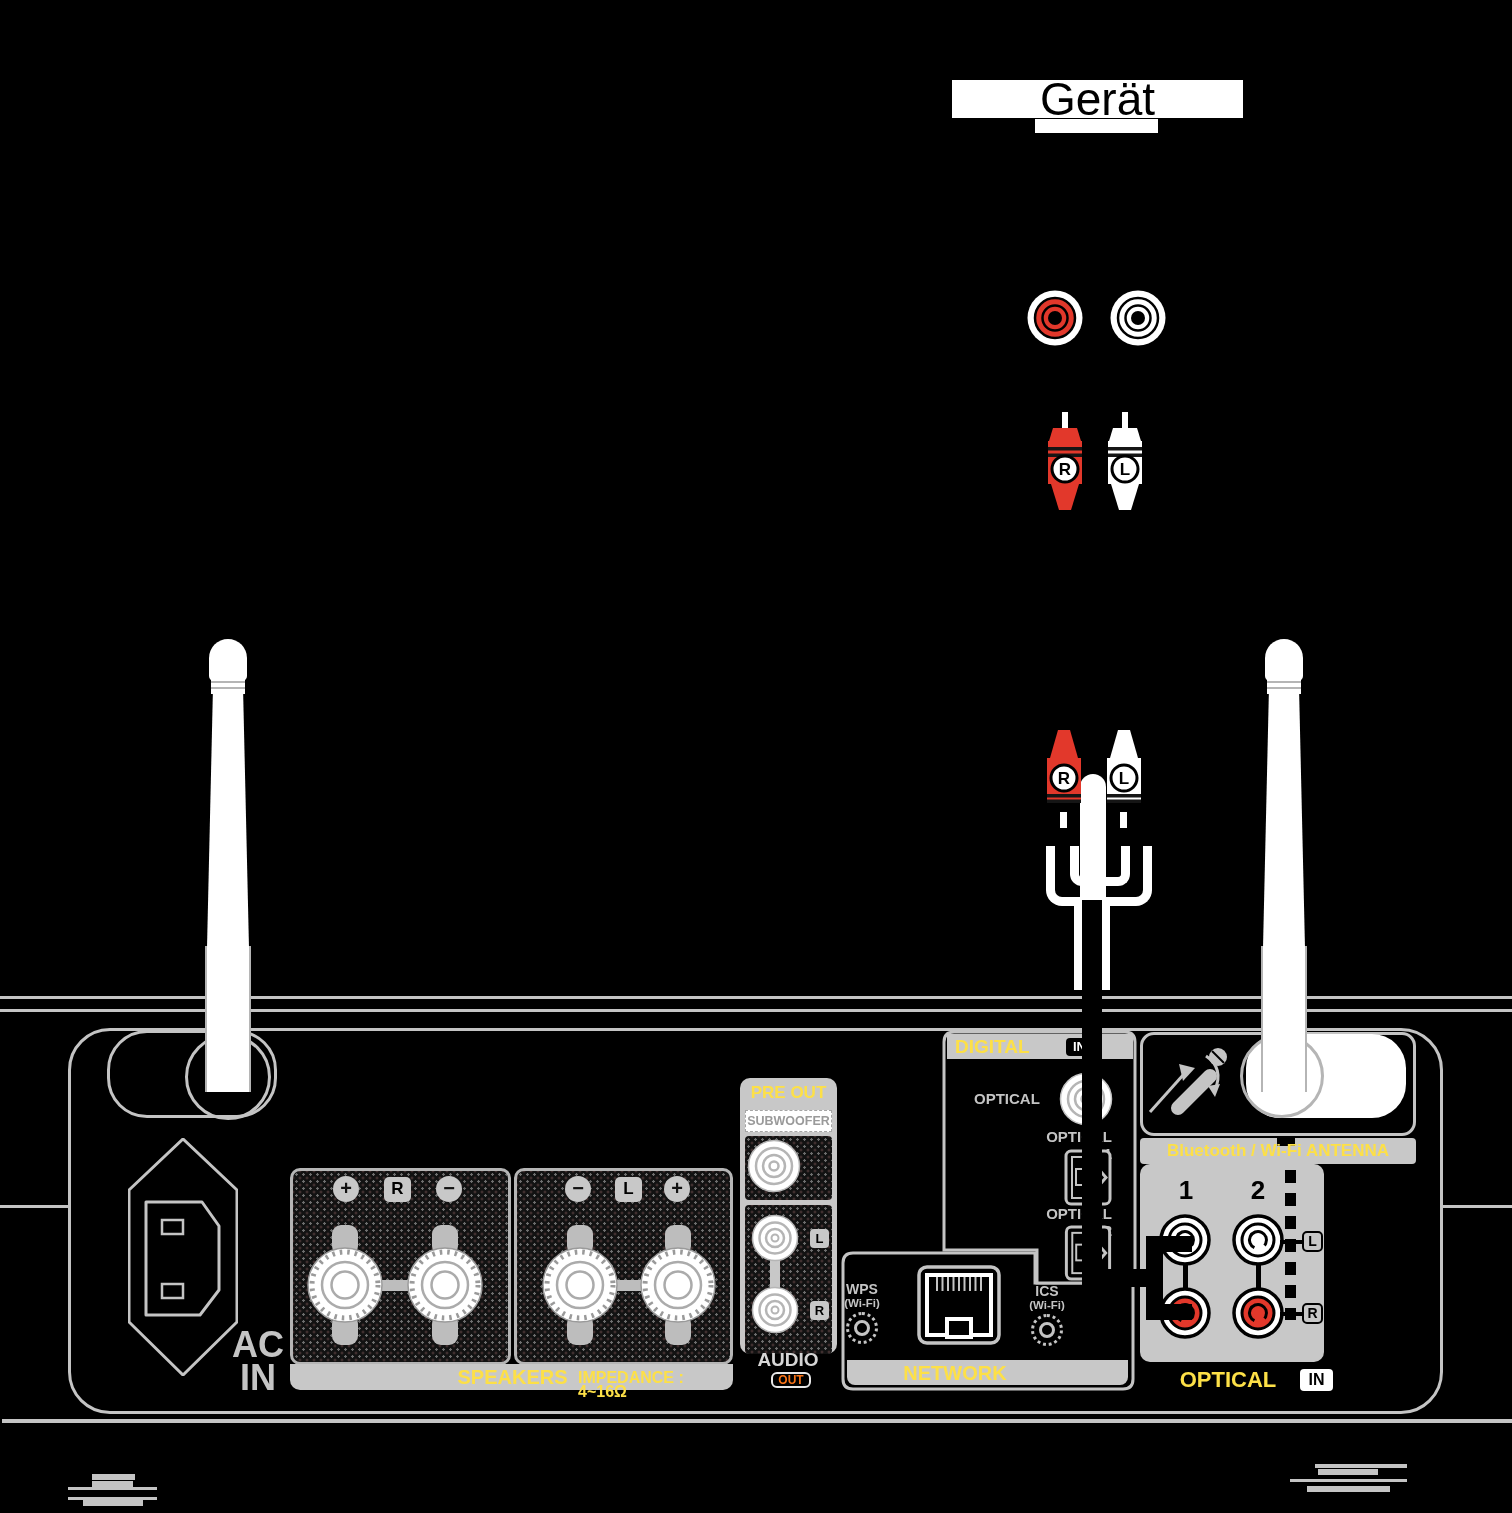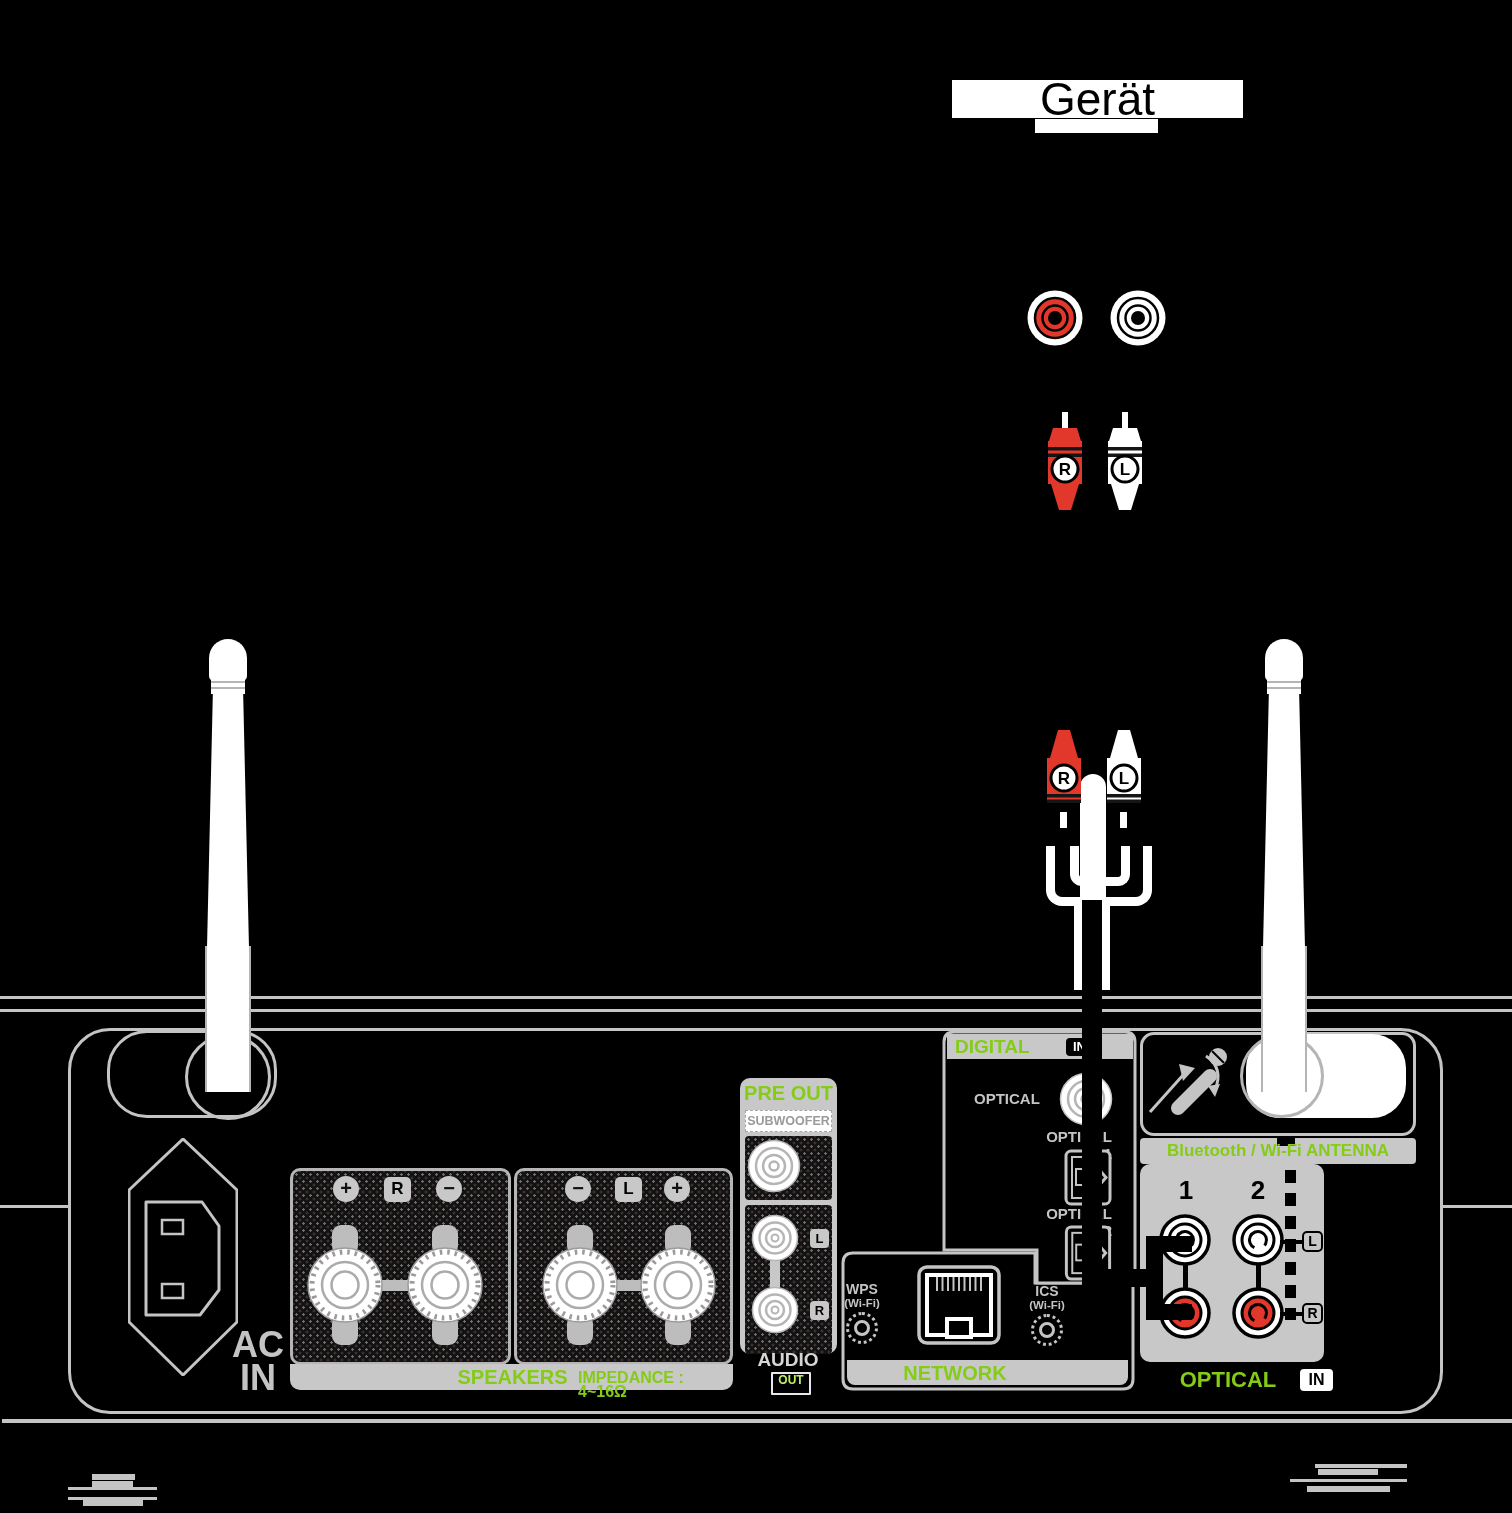--- a/index.html
+++ b/index.html
@@ -4,21 +4,21 @@
 <style>
   html,body{margin:0;padding:0;background:#000;}
   #stage{position:relative;width:1512px;height:1513px;background:#000;overflow:hidden;
          font-family:"Liberation Sans", sans-serif;}
   .abs{position:absolute;box-sizing:border-box;}
   .ht{background-color:#121212;
       background-image:radial-gradient(circle,#6e6e6e 1.1px,transparent 1.45px),
                        radial-gradient(circle,#5a4040 0.9px,transparent 1.3px);
       background-size:7px 7px,7px 7px;background-position:0 0,3.5px 3.5px;}
   .gtxt{color:#c4c4c4;font-weight:bold;}
-  .wtxt{color:#84cc16;font-weight:bold;}
+  .wtxt{color:#fde047;font-weight:bold;}
   .ctr{text-align:center;}
   .badge{background:#c8c8c8;color:#000;font-weight:bold;text-align:center;border-radius:5px;}
   .circle-badge{background:#c8c8c8;color:#111;font-weight:bold;text-align:center;border-radius:50%;}
   .blk{background:#000;}
   .wht{background:#fff;}
   .line{background:#c4c4c4;}
 </style>
 </head>
 <body>
 
@@ -171,21 +171,21 @@
   <svg class="abs" style="left:633px;top:1223px;" width="90" height="124" viewBox="0 0 90 124">
     <rect x="32" y="2" width="26" height="30" rx="9" fill="#bdbdbd"></rect>
       <rect x="32" y="92" width="26" height="30" rx="9" fill="#bdbdbd"></rect>
     <circle cx="45" cy="62" r="37" fill="#fff" stroke="#9a9a9a" stroke-width="1.5"></circle>
     <circle cx="45" cy="62" r="33" fill="none" stroke="#9a9a9a" stroke-width="5" stroke-dasharray="2.5 5"></circle>
     <circle cx="45" cy="62" r="23" fill="#fff" stroke="#ababab" stroke-width="2.5"></circle>
     <circle cx="45" cy="62" r="13.5" fill="#fff" stroke="#ababab" stroke-width="2.5"></circle>
   </svg>
 
   <div class="abs" style="left:740px;top:1078px;width:97px;height:276px;background:#c8c8c8;border-radius:10px;"></div>
-  <div class="abs wtxt ctr" style="left:740px;top:1083px;width:97px;height:20px;font-size:20px;line-height:20px;">PRE OUT</div>
+  <div class="abs wtxt ctr" style="left:740px;top:1083px;width:97px;height:20px;font-size:17px;line-height:20px;">PRE OUT</div>
   <div class="abs ctr" style="left:745px;top:1110px;width:87px;height:22px;background:#fff;border:1px dashed #a5a5a5;
               color:#9a9a9a;font-weight:bold;font-size:12.5px;line-height:20px;">SUBWOOFER</div>
   <div class="abs ht" style="left:745px;top:1136px;width:87px;height:64px;border-radius:4px;"></div>
   <svg class="abs" style="left:746px;top:1138px;" width="56" height="56" viewBox="0 0 56 56">
     <circle cx="28" cy="28" r="25.5" fill="#fff" stroke="#b5b5b5" stroke-width="1.5"></circle>
     <circle cx="28" cy="28" r="18" fill="none" stroke="#b5b5b5" stroke-width="2.5"></circle>
     <circle cx="28" cy="28" r="11" fill="none" stroke="#b5b5b5" stroke-width="2.5"></circle>
     <circle cx="28" cy="28" r="4.5" fill="#fff" stroke="#b5b5b5" stroke-width="2.5"></circle>
   </svg>
   <div class="abs ht" style="left:745px;top:1205px;width:87px;height:149px;border-radius:4px;"></div>
@@ -198,22 +198,22 @@
   </svg>
   <svg class="abs" style="left:750px;top:1285px;" width="50" height="50" viewBox="0 0 50 50">
     <circle cx="25" cy="25" r="22.5" fill="#fff" stroke="#b5b5b5" stroke-width="1.5"></circle>
     <circle cx="25" cy="25" r="15.5" fill="none" stroke="#b5b5b5" stroke-width="2.5"></circle>
     <circle cx="25" cy="25" r="9" fill="none" stroke="#b5b5b5" stroke-width="2.5"></circle>
     <circle cx="25" cy="25" r="3.5" fill="#fff" stroke="#b5b5b5" stroke-width="2"></circle>
   </svg>
   <div class="abs badge" style="left:810px;top:1229px;width:19px;height:19px;font-size:13px;line-height:19px;border-radius:4px;">L</div>
   <div class="abs badge" style="left:810px;top:1301px;width:19px;height:19px;font-size:13px;line-height:19px;border-radius:4px;">R</div>
   <div class="abs ctr" style="left:738px;top:1350px;width:100px;height:20px;color:#d6d6d6;font-weight:bold;font-size:19px;line-height:20px;">AUDIO</div>
-  <div class="abs ctr" style="left:771px;top:1372px;width:40px;height:23px;border:2px solid #e8e8e8;border-radius:1px;
-              color:#bef264;font-weight:bold;font-size:12px;line-height:13px;">OUT</div>
+  <div class="abs ctr" style="left:771px;top:1372px;width:40px;height:16px;border:2px solid #e8e8e8;border-radius:6px;
+              color:#f97316;font-weight:bold;font-size:12px;line-height:13px;">OUT</div>
 
   <svg class="abs" style="left:841px;top:1251px;" width="295" height="141" viewBox="0 0 295 141">
     <path d="M14,2 H194 V32 H292 V128 Q292,138 282,138 H12 Q2,138 2,128 V12 Q2,2 12,2 Z" fill="#000" stroke="#c4c4c4" stroke-width="3"></path>
   </svg>
   <div class="abs" style="left:847px;top:1360px;width:281px;height:25px;background:#c8c8c8;border-radius:0 0 8px 8px;"></div>
   <div class="abs wtxt ctr" style="left:855px;top:1362px;width:200px;height:22px;font-size:20px;line-height:22px;">NETWORK</div>
   <svg class="abs" style="left:917px;top:1265px;" width="84" height="80" viewBox="0 0 84 80">
     <rect x="2" y="2" width="80" height="76" rx="8" fill="#000" stroke="#c4c4c4" stroke-width="3.5"></rect>
     <rect x="10" y="10" width="64" height="60" fill="none" stroke="#fff" stroke-width="4"></rect>
     <g stroke="#c4c4c4" stroke-width="2">

